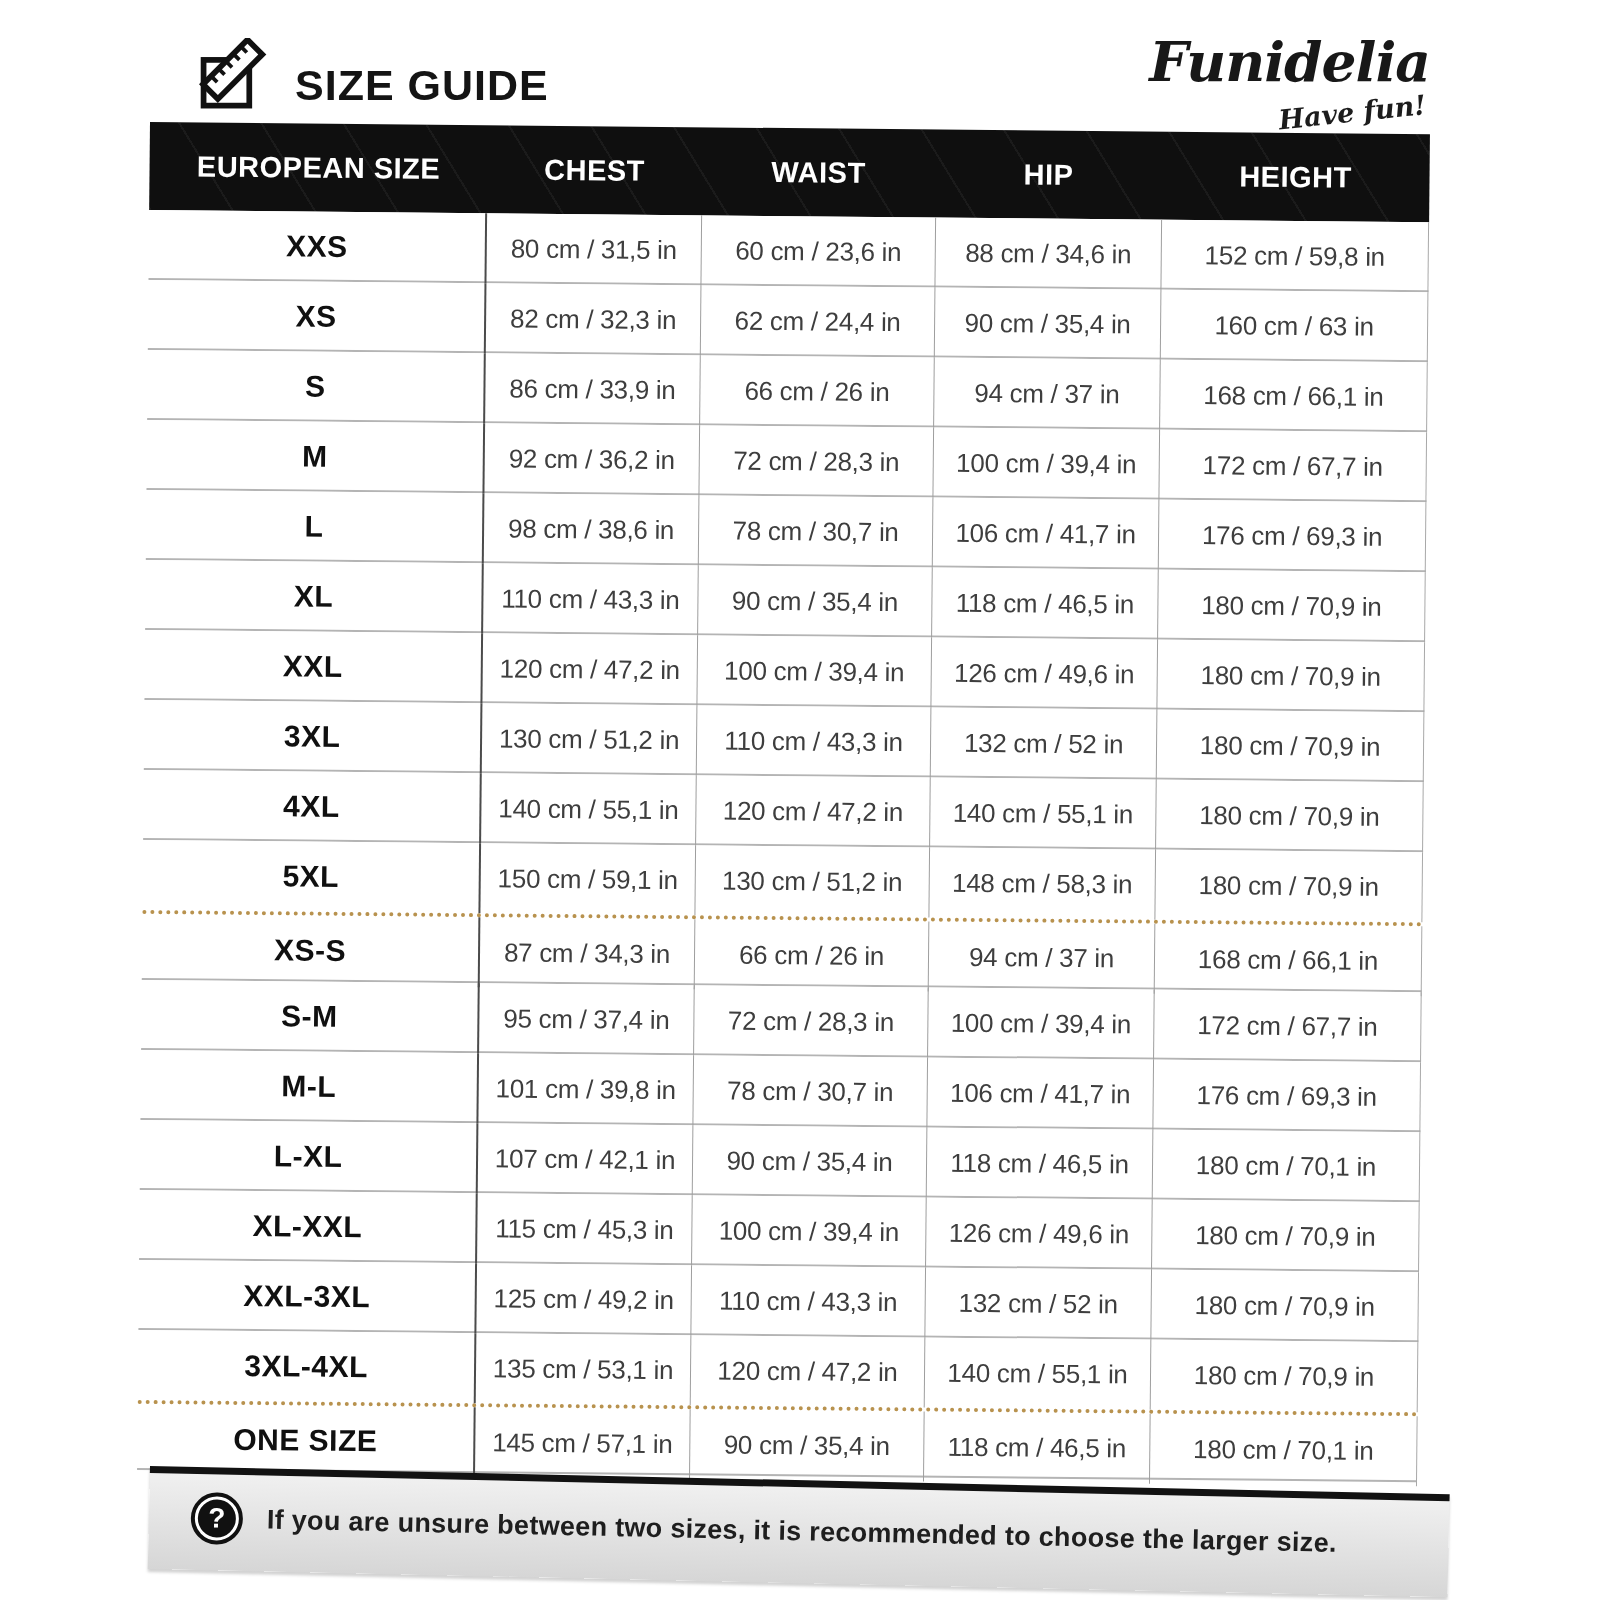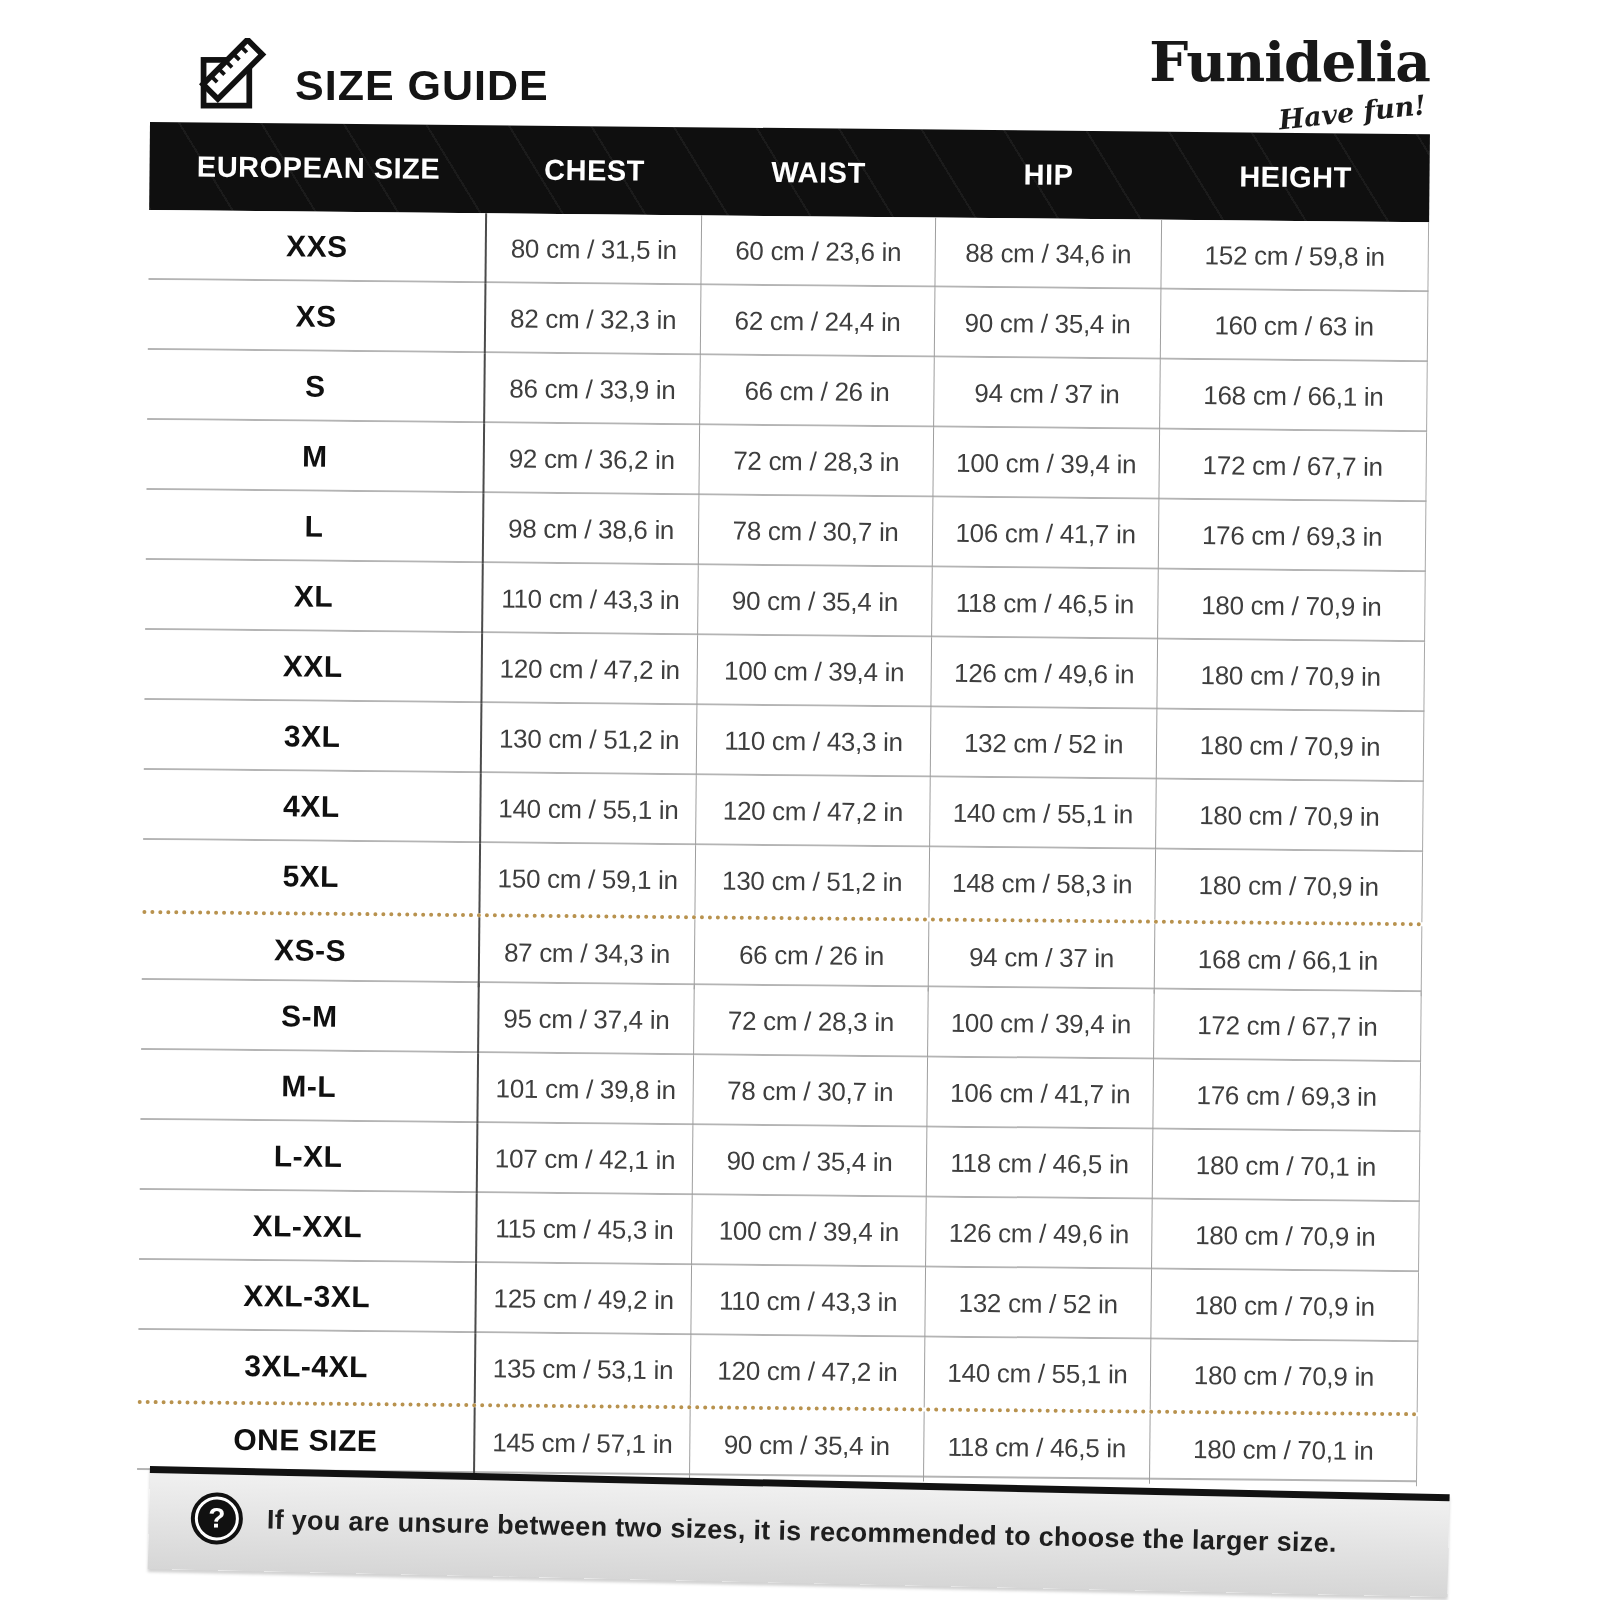--- a/index.html
+++ b/index.html
@@ -13,21 +13,21 @@
   }
   .title-wrap { display: flex; align-items: center; gap: 20px; }
   .title-wrap svg { display: block; }
   .page-title {
     font-size: 43px; font-weight: bold; letter-spacing: 1px; color: #141414;
     padding-top: 14px;
   }
   .brand { text-align: right; line-height: 1; padding-top: 6px; }
   .brand-name {
     font-family: "DejaVu Serif", serif; font-weight: bold;
-    font-size: 55px; color: #181818; letter-spacing: -1px;
+    font-size: 55px; color: #181818; letter-spacing: -1px; font-style: italic;
   }
   .brand-tagline {
     font-family: "DejaVu Serif", serif; font-style: italic; font-weight: bold;
     font-size: 27px; color: #1c1c1c; margin-top: 2px; margin-right: 4px;
     transform: rotate(-6deg); transform-origin: right center;
   }
 
   
   .size-table {
     width: 1280px; margin: 4px 0 0 150px;

